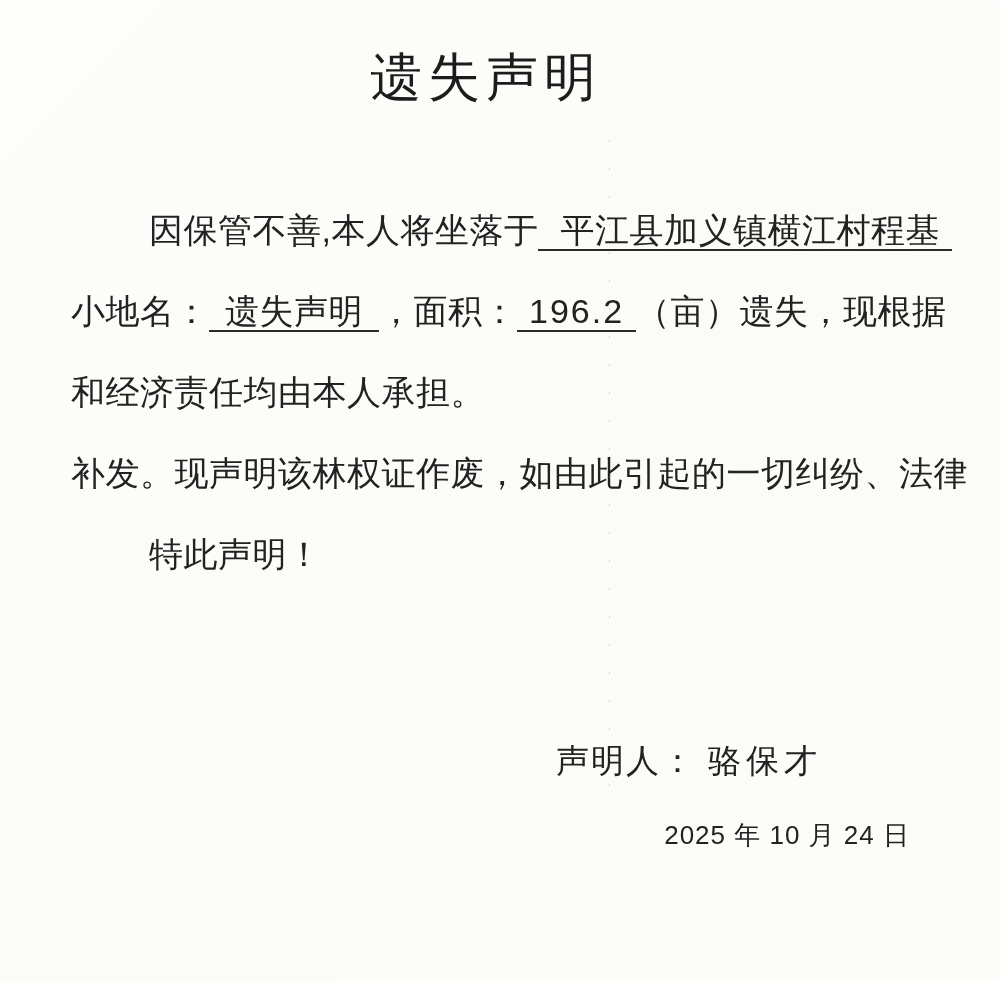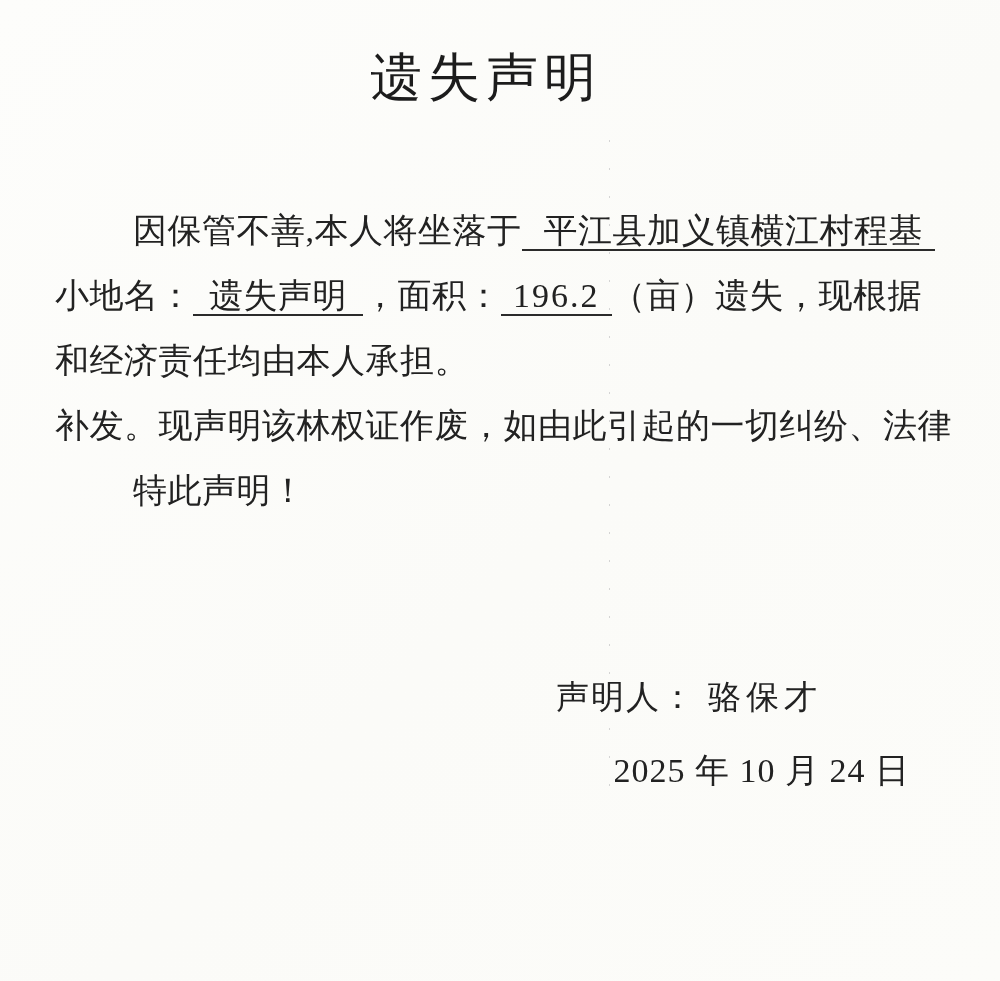--- a/index.html
+++ b/index.html
@@ -5,21 +5,21 @@
   html, body {
     margin: 0;
     padding: 0;
     background: #fcfcfa;
   }
   .page {
     position: relative;
     width: 1000px;
     height: 981px;
     background: linear-gradient(135deg, #fdfdfb 0%, #fbfbf8 55%, #fcfcf9 100%);
-    font-family: Liberation Serif, serif;
+    font-family: Liberation Sans, sans-serif;
     color: #1f1f1f;
     overflow: hidden;
   }
   .title {
     margin: 0;
     padding-top: 48px;
     text-align: center;
     transform: translateX(-14px);
     font-size: 52px;
     line-height: 1.15;
@@ -29,21 +29,21 @@
   }
   .body-block {
     margin-top: 90px;
     padding: 0 55px;
     font-size: 34px;
     line-height: 65px;
     letter-spacing: 0.5px;
     color: #222;
   }
   .line {
-    margin: 0;
+    margin: 16px;
     white-space: nowrap;
   }
   .indent {
     text-indent: 78px;
   }
   .fill {
     border-bottom: 2px solid #2b2b2b;
   }
   .fill-lead { padding-left: 22px; padding-right: 12px; }
   .fill-word { padding-left: 16px; padding-right: 16px; }
@@ -64,21 +64,21 @@
     color: #222;
   }
   .sig-name {
     margin-left: 12px;
     letter-spacing: 5px;
   }
   .date-line {
     margin: 30px 0 0 0;
     text-align: right;
     padding-right: 90px;
-    font-size: 34px;
+    font-size: 26px;
     line-height: 44px;
     letter-spacing: 1px;
     color: #222;
   }
   .crease {
     position: absolute;
     left: 609px;
     top: 140px;
     width: 1px;
     height: 660px;

